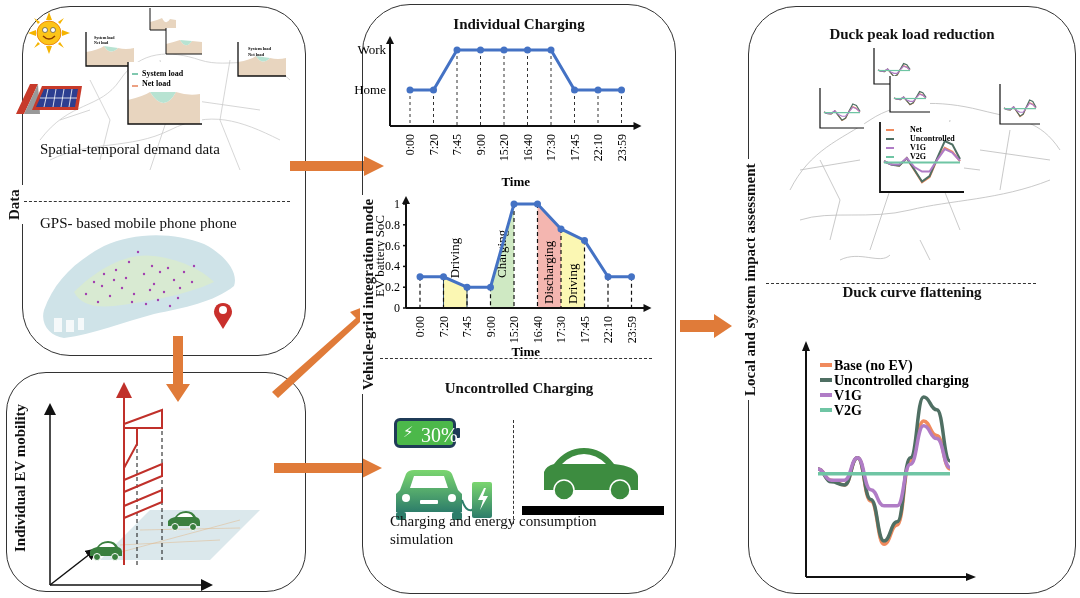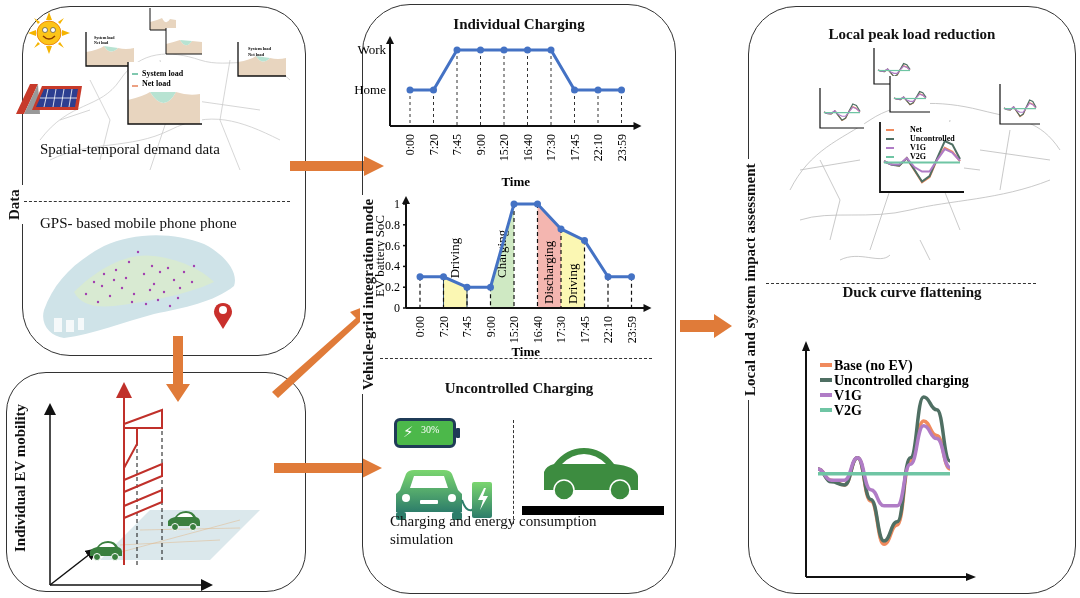--- a/index.html
+++ b/index.html
@@ -313,21 +313,21 @@
     <text x="0" y="0" transform="translate(235.5,126) rotate(-90)" text-anchor="end" font-size="12" font-family="Liberation Serif, DejaVu Serif, serif">23:59</text>
     <text x="125.75" y="166" text-anchor="middle" font-size="13" font-weight="bold" font-family="Liberation Serif, DejaVu Serif, serif">Time</text>
   </svg>
 
 <div class="dash" style="left:380px;top:358px;width:272px;"></div>
 <div class="title" style="left:362px;top:380px;width:314px;">Uncontrolled Charging</div>
 
 <div style="position:absolute;left:394px;top:418px;width:62px;height:30px;border:3px solid #1f3b57;border-radius:6px;background:#4cb84a;box-sizing:border-box;">
   <div style="position:absolute;right:-7px;top:7px;width:4px;height:10px;background:#1f3b57;border-radius:1px;"></div>
   <span style="position:absolute;left:6px;top:2px;color:#fff;font-size:15px;font-family:'DejaVu Sans',sans-serif;">⚡</span>
-  <span style="position:absolute;left:24px;top:3px;color:#fff;font-size:10px;">30%</span>
+  <span style="position:absolute;left:24px;top:3px;color:#fff;font-size:20px;">30%</span>
 </div>
 
 <svg style="left:392px;top:464px;" width="104" height="60" viewBox="0 0 104 60">
   <defs>
       <linearGradient id="gcar" x1="0" y1="0" x2="0" y2="1">
         <stop offset="0" stop-color="#7bd66f"></stop>
         <stop offset="1" stop-color="#2d7d6a"></stop>
       </linearGradient>
     </defs>
   <path d="M4 48 V30 L8 26 L14 10 Q16 6 22 6 H52 Q58 6 60 10 L66 26 L70 30 V48Z" fill="url(#gcar)"></path>
@@ -350,21 +350,21 @@
   <circle cx="80" cy="44" r="10" fill="#3d8c40" stroke="#fff" stroke-width="1.5"></circle>
 </svg>
 <div style="position:absolute;left:522px;top:506px;width:142px;height:9px;background:#000;"></div>
 <div class="caption" style="left:390px;top:512px;width:260px;">
   <div>Charging and energy  consumption</div>
   <div>simulation</div>
 </div>
 
 <div class="panel" style="left:748px;top:6px;width:328px;height:588px;"></div>
 <div class="vlabel" style="left:742px;top:400px;">Local and system impact assessment</div>
-<div class="title" style="left:748px;top:26px;width:328px;">Local peak load reduction</div>
+<div class="title" style="left:748px;top:26px;width:328px;">Duck peak load reduction</div>
 
 <svg style="left:780px;top:70px;" width="290" height="200" viewBox="0 0 290 200">
   <g fill="none" stroke="#bbb" stroke-width="0.8">
     <path d="M10 120 C30 80 60 70 90 50 S160 30 200 40 S260 50 280 80"></path>
     <path d="M20 150 C50 140 90 150 130 140 S220 130 270 110"></path>
     <path d="M40 90 L60 130 L50 170"></path>
       <path d="M100 60 L110 120 L90 180"></path>
     <path d="M170 50 L160 110 L180 160"></path>
       <path d="M230 60 L220 120"></path>
     <path d="M20 100 L80 90"></path>

